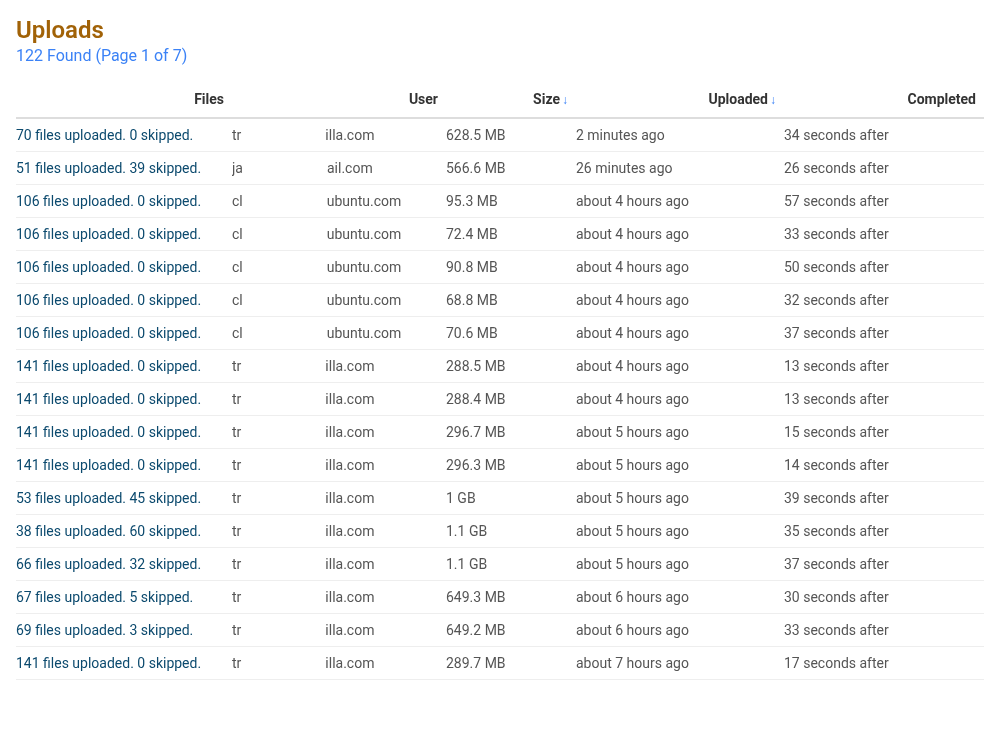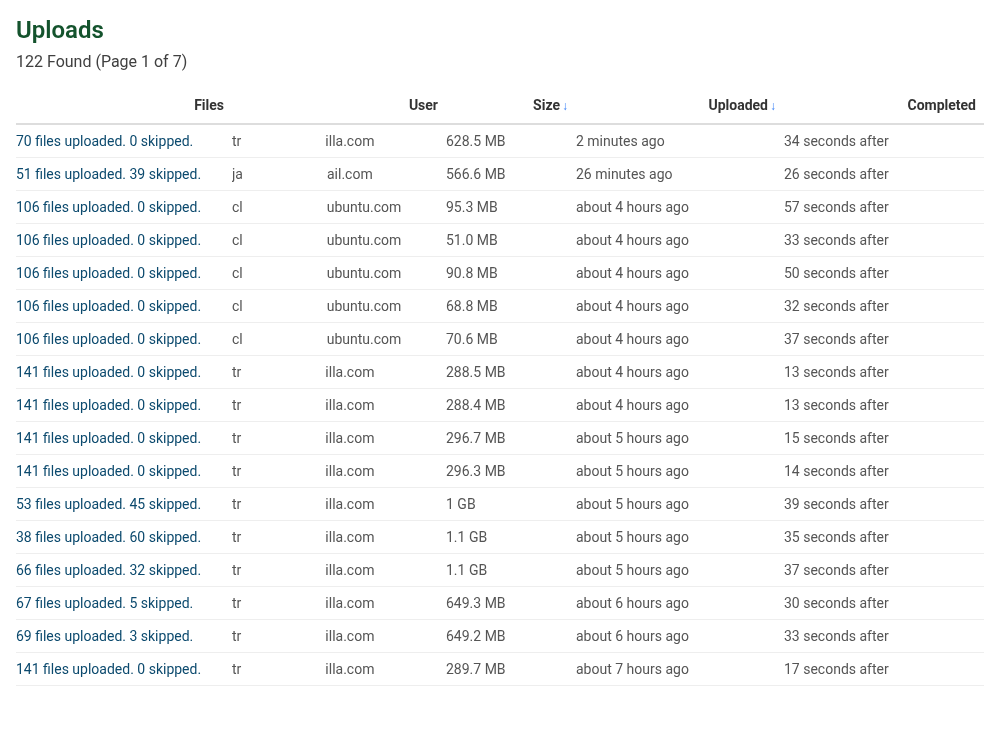--- a/index.html
+++ b/index.html
@@ -11,27 +11,27 @@
       font-family: -apple-system, BlinkMacSystemFont, 'Segoe UI', Roboto, Helvetica, Arial, sans-serif;
       font-size: 14px;
       color: #333;
       background: #fff;
       padding: 16px;
       width: 1000px;
     }
     .page-title {
       font-size: 24px;
       font-weight: 600;
-      color: #14532d;
-      margin-bottom: 8px;
+      color: #a16207;
+      margin-bottom: 2px;
     }
     .page-subtitle {
       font-size: 16px;
       font-weight: 400;
-      color: #404040;
+      color: #3b82f6;
       margin-bottom: 16px;
     }
     table {
       width: 100%;
       border-collapse: collapse;
       table-layout: fixed;
     }
     thead th {
       text-align: right;
       font-weight: 700;
@@ -114,21 +114,21 @@
       <tr>
         <td class="files-cell"><a href="#">106 files uploaded. 0 skipped.</a></td>
         <td class="user-cell"><span class="user-mask">cl</span><span class="user-mask" style="display: inline-block; width: 84px;"></span><span class="user-mask">ubuntu.com</span></td>
         <td>95.3 MB</td>
         <td>about 4 hours ago</td>
         <td>57 seconds after</td>
       </tr>
       <tr>
         <td class="files-cell"><a href="#">106 files uploaded. 0 skipped.</a></td>
         <td class="user-cell"><span class="user-mask">cl</span><span class="user-mask" style="display: inline-block; width: 84px;"></span><span class="user-mask">ubuntu.com</span></td>
-        <td>51.0 MB</td>
+        <td>72.4 MB</td>
         <td>about 4 hours ago</td>
         <td>33 seconds after</td>
       </tr>
       <tr>
         <td class="files-cell"><a href="#">106 files uploaded. 0 skipped.</a></td>
         <td class="user-cell"><span class="user-mask">cl</span><span class="user-mask" style="display: inline-block; width: 84px;"></span><span class="user-mask">ubuntu.com</span></td>
         <td>90.8 MB</td>
         <td>about 4 hours ago</td>
         <td>50 seconds after</td>
       </tr>

